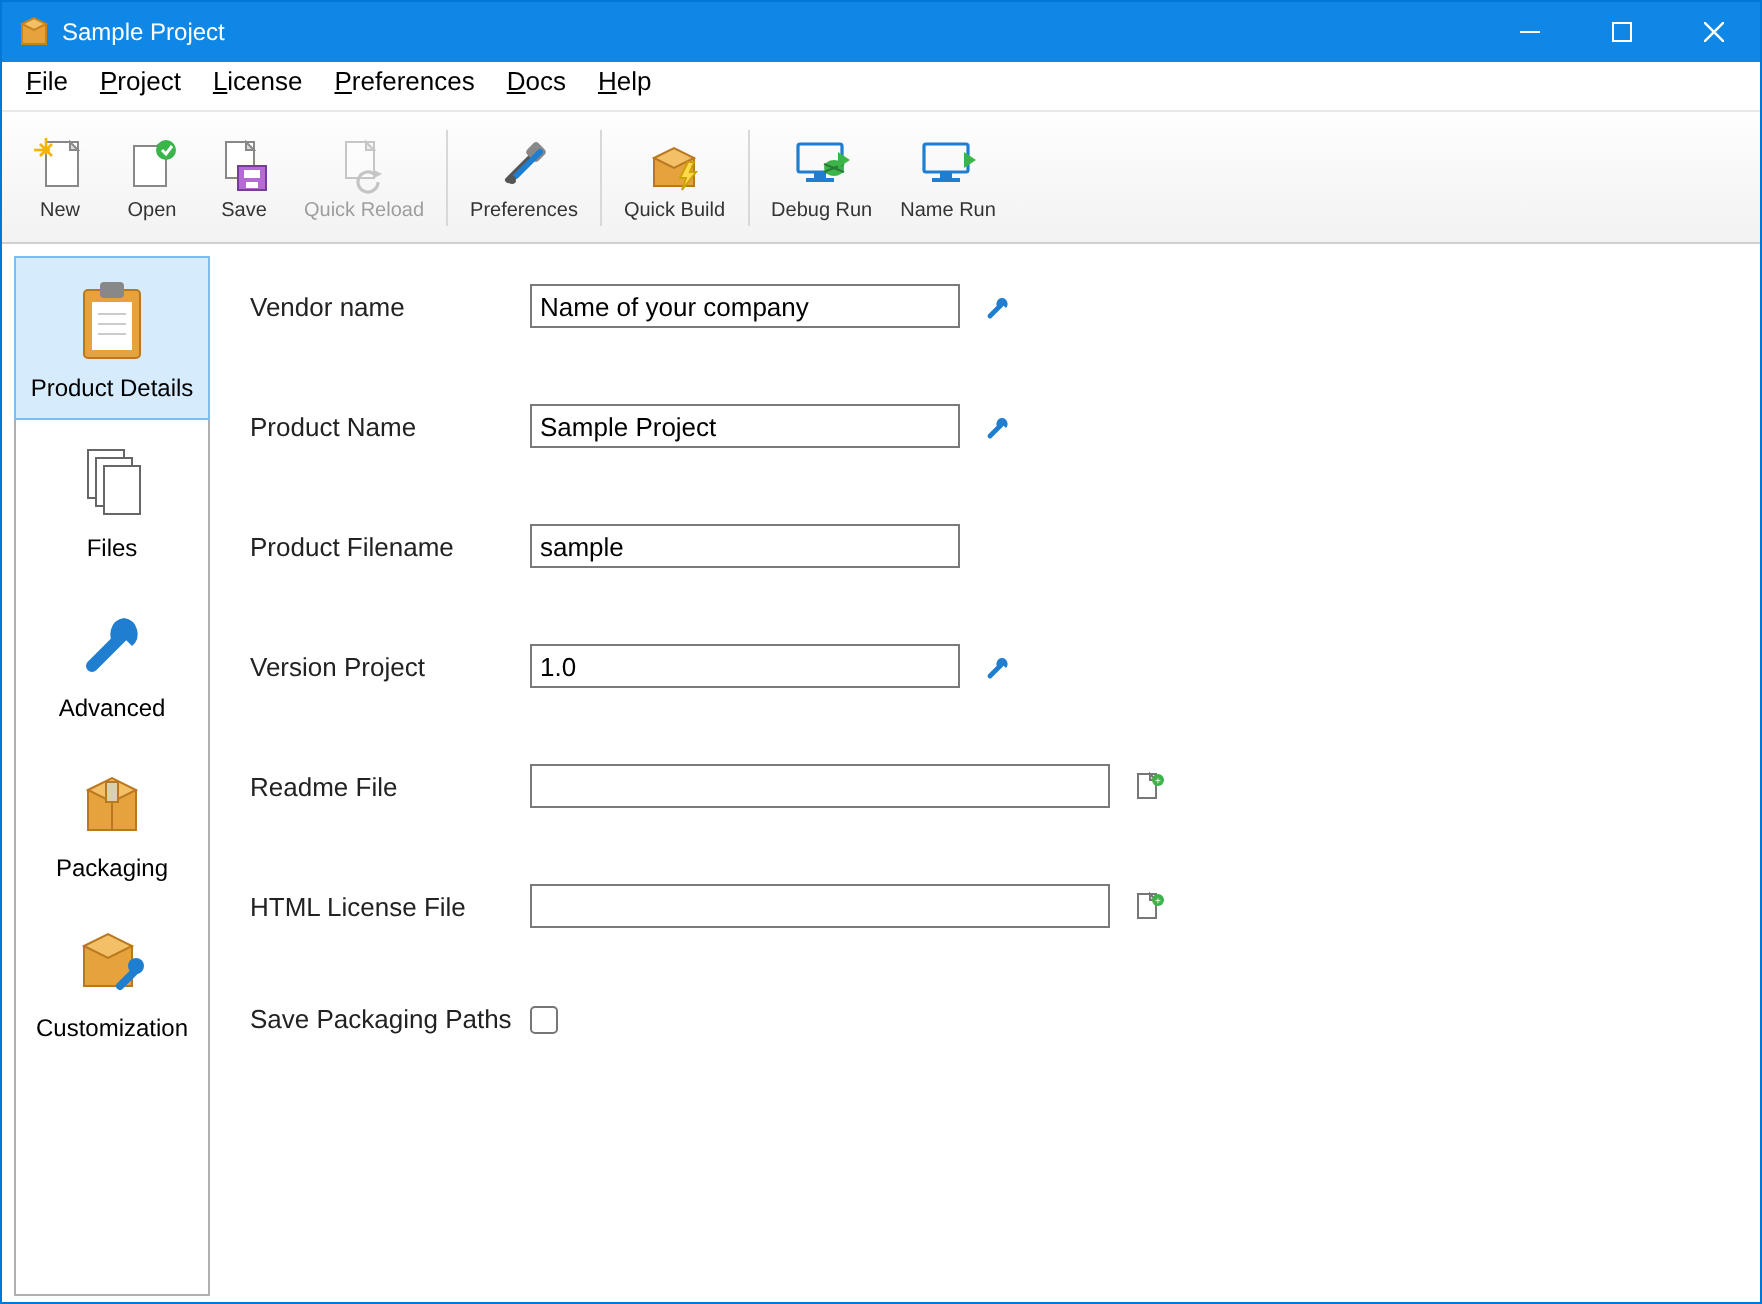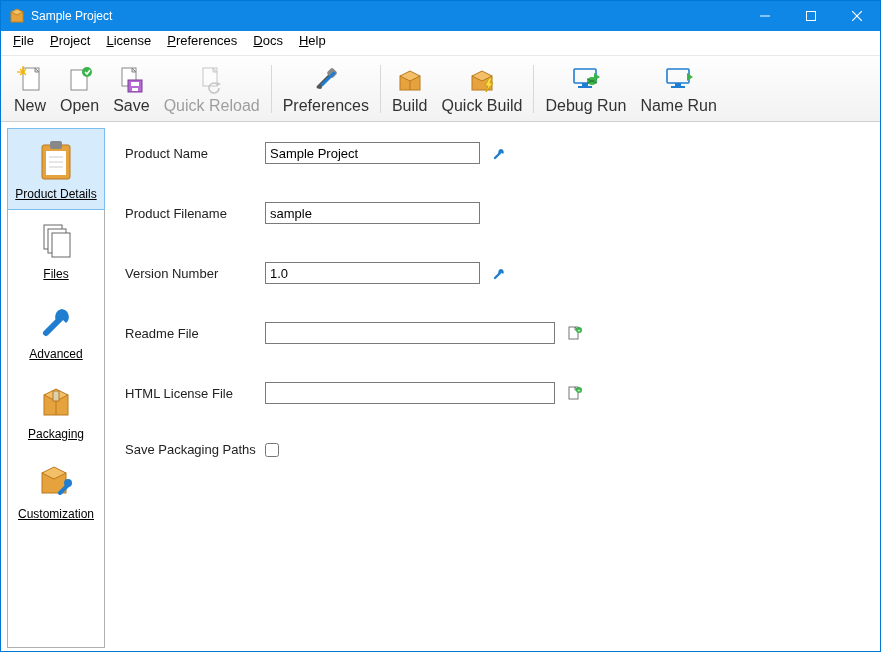--- a/index.html
+++ b/index.html
@@ -10,33 +10,33 @@
 .titlebar .app-icon { width: 16px; height: 16px; margin: 0 6px 0 8px; }
 .titlebar .title { flex: 1; }
 .titlebar .winbtn { width: 46px; height: 30px; display: flex; align-items: center; justify-content: center; cursor: pointer; }
 
 
 .menubar { height: 25px; background: #fff; display: flex; align-items: flex-start; padding: 0 4px; font-size: 13px; border-bottom: 1px solid #e8e8e8; }
 .menubar .menu-item { padding: 2px 8px; cursor: pointer; }
 .menubar .menu-item .ul { text-decoration: underline; }
 
 
-.toolbar { height: 66px; background: linear-gradient(#fefefe,#f2f2f2); border-bottom: 1px solid #d0d0d0; display: flex; align-items: center; padding: 2px 6px; font-size: 16px; text-align: right; }
+.toolbar { height: 66px; background: linear-gradient(#fefefe,#f2f2f2); border-bottom: 1px solid #d0d0d0; display: flex; align-items: center; padding: 2px 6px; font-size: 10px; text-align: right; }
 .tool { display: flex; flex-direction: column; align-items: center; justify-content: center; padding: 2px 6px; min-width: 44px; height: 60px; cursor: pointer; border: 1px solid transparent; border-radius: 2px; }
 .tool.disabled { opacity: 0.45; cursor: default; }
 .tool .icon-slot { width: 32px; height: 32px; display: flex; align-items: center; justify-content: center; }
 .tool .label { margin-top: 2px; color: #333; white-space: nowrap; }
 .toolbar .sep { width:1px; height:48px; background:#d8d8d8; margin:0 4px;}
 
 
 .main { display: flex; height: calc(100% - 30px - 22px - 66px); background: #fff; }
 
 
 .sidenav { width: 98px; margin: 6px 0 6px 6px; border: 1px solid #b0b0b0; display: flex; flex-direction: column; background: #fff; }
-.sidenav .tab { display: flex; flex-direction: column; align-items: center; padding: 10px 4px 8px; cursor: pointer; border-bottom: 0; font-size: 12px; text-align: center; text-decoration: underline; }
+.sidenav .tab { display: flex; flex-direction: column; align-items: center; padding: 10px 4px 8px; cursor: pointer; border-bottom: 0; font-size: 12px; text-align: center; }
 .sidenav .tab .tabicon { width: 44px; height: 44px; display:flex; align-items:center; justify-content:center; margin-bottom: 4px; }
 .sidenav .tab.active { background: #d6ebfb; border: 1px solid #7dbef0; margin:-1px; }
 
 
 .form-area { flex:1; padding: 20px 20px; overflow:auto; }
 .form-row { display:flex; align-items:center; margin-bottom: 38px; font-size: 13px; }
 .form-row .lbl { width: 140px; color:#222; }
 .form-row input[type=text] { height: 22px; border: 1px solid #7a7a7a; padding: 1px 4px; font-size: 13px; }
 .form-row .w-short { width: 215px; }
 .form-row .w-long  { width: 290px; }
@@ -144,30 +144,20 @@
         </svg>
       </span>
     <span class="label">Preferences</span>
   </div>
   <div class="sep"></div>
   <div class="tool">
     <span class="icon-slot">
         <svg width="30" height="30" viewBox="0 0 30 30">
           <rect x="5" y="12" width="20" height="14" fill="#e6a23c" stroke="#b9781f"></rect>
           <path d="M5 12 L15 7 L25 12 L15 17 Z" fill="#f3c068" stroke="#b9781f"></path>
-          <line x1="15" y1="17" x2="15" y2="26" stroke="#b9781f"></line>
-        </svg>
-      </span>
-    <span class="label">Build</span>
-  </div>
-  <div class="tool">
-    <span class="icon-slot">
-        <svg width="30" height="30" viewBox="0 0 30 30">
-          <rect x="5" y="12" width="20" height="14" fill="#e6a23c" stroke="#b9781f"></rect>
-          <path d="M5 12 L15 7 L25 12 L15 17 Z" fill="#f3c068" stroke="#b9781f"></path>
           <polygon points="22,14 18,22 21,22 19,28 26,19 23,19 25,14" fill="#ffd94a" stroke="#caa20a"></polygon>
         </svg>
       </span>
     <span class="label">Quick Build</span>
   </div>
   <div class="sep"></div>
   <div class="tool">
     <span class="icon-slot">
         <svg width="32" height="32" viewBox="0 0 32 32">
           <rect x="4" y="6" width="22" height="14" rx="1" fill="none" stroke="#1f7ed0" stroke-width="1.6"></rect>
@@ -247,35 +237,45 @@
             <path d="M24 34 L32 26" stroke="#1f7ed0" stroke-width="4" stroke-linecap="round"></path>
             <circle cx="32" cy="24" r="4" fill="#1f7ed0"></circle>
           </svg>
         </span>
       <span>Customization</span>
     </div>
   </div>
 
   <div class="form-area">
     <div class="form-row">
-      <span class="lbl">Product Name</span>
-      <input type="text" class="w-short" value="Sample Project" style="">
+      <span class="lbl">Vendor name</span>
+      <input type="text" class="w-short" value="Name of your company" style="">
       <span class="side-icon">
           <svg width="14" height="14" viewBox="0 0 14 14">
             <path d="M3 12 L9 6" stroke="#1f7ed0" stroke-width="2.4" stroke-linecap="round"></path>
             <path d="M9 3 a3 3 0 0 1 2 5 l-2-2 l-2 2 a3 3 0 0 1 2-5" fill="#1f7ed0"></path>
           </svg>
         </span>
     </div>
     <div class="form-row">
+      <span class="lbl">Product Name</span>
+      <input type="text" class="w-short" value="Sample Project" style="">
+      <span class="side-icon">
+          <svg width="14" height="14" viewBox="0 0 14 14">
+            <path d="M3 12 L9 6" stroke="#1f7ed0" stroke-width="2.4" stroke-linecap="round"></path>
+            <path d="M9 3 a3 3 0 0 1 2 5 l-2-2 l-2 2 a3 3 0 0 1 2-5" fill="#1f7ed0"></path>
+          </svg>
+        </span>
+    </div>
+    <div class="form-row">
       <span class="lbl">Product Filename</span>
       <input type="text" class="w-short" value="sample" style="">
     </div>
     <div class="form-row">
-      <span class="lbl">Version Number</span>
+      <span class="lbl">Version Project</span>
       <input type="text" class="w-short" value="1.0" style="">
       <span class="side-icon">
           <svg width="14" height="14" viewBox="0 0 14 14">
             <path d="M3 12 L9 6" stroke="#1f7ed0" stroke-width="2.4" stroke-linecap="round"></path>
             <path d="M9 3 a3 3 0 0 1 2 5 l-2-2 l-2 2 a3 3 0 0 1 2-5" fill="#1f7ed0"></path>
           </svg>
         </span>
     </div>
     <div class="form-row">
       <span class="lbl">Readme File</span>

